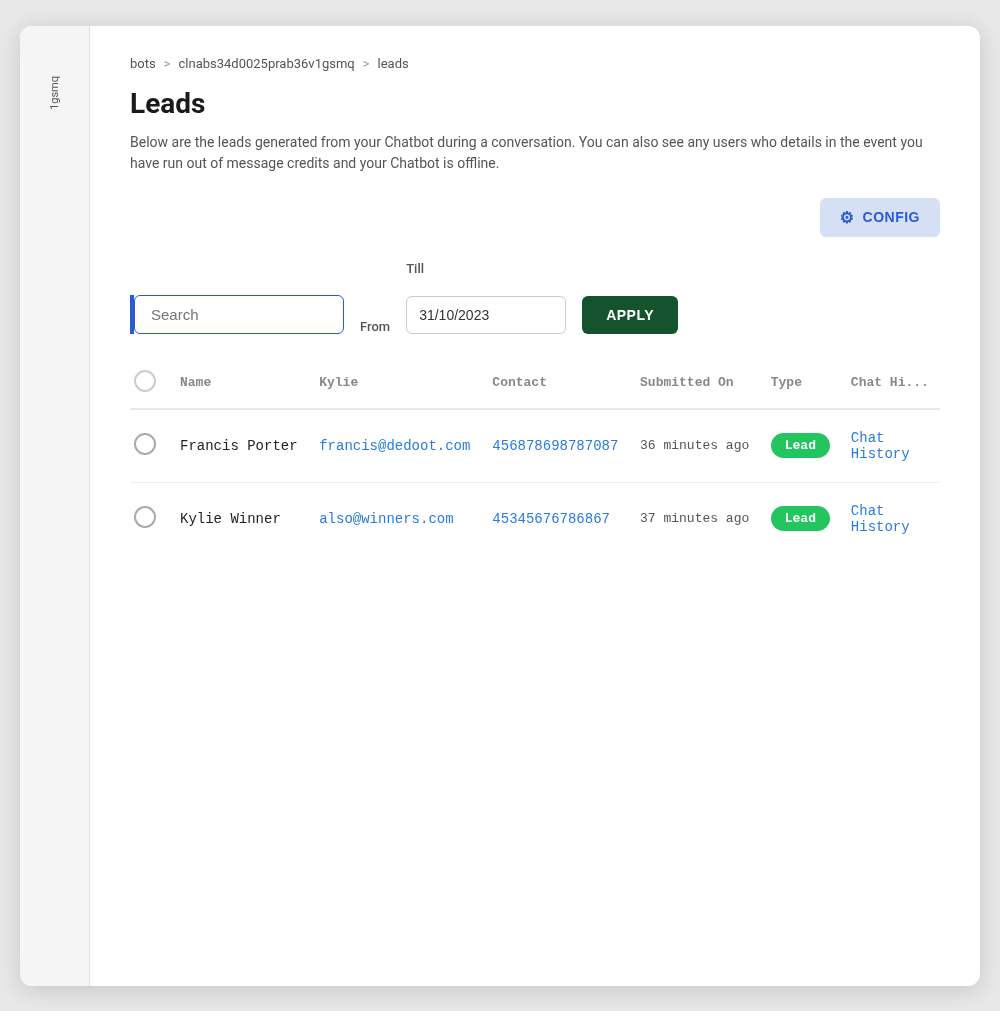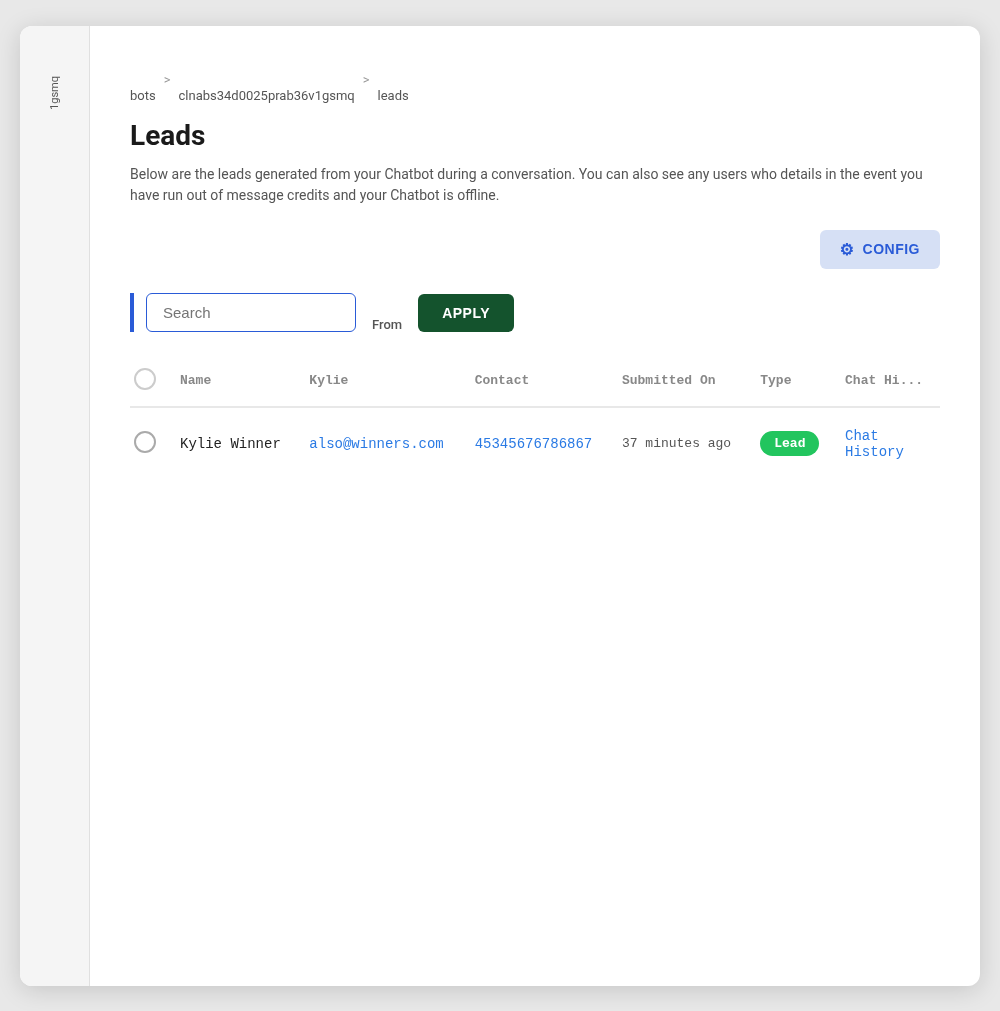--- a/index.html
+++ b/index.html
@@ -50,21 +50,20 @@
       gap: 8px;
       font-size: 13px;
       color: #666;
       margin-bottom: 16px;
     }
     .breadcrumb-separator {
       color: #999;
     }
     .breadcrumb-link {
       color: #555;
-      margin-top: 32px;
     }
     .page-title {
       font-size: 28px;
       font-weight: 700;
       color: #1a1a1a;
       margin-bottom: 12px;
     }
     .page-description {
       font-size: 14px;
       color: #555;
@@ -95,21 +94,21 @@
       font-size: 16px;
     }
     .filter-row {
       display: flex;
       align-items: flex-end;
       gap: 16px;
       margin-bottom: 24px;
     }
     .search-wrapper {
       border-left: 4px solid #2a5bd7;
-      padding-left: 12px;
+      padding-left: 0;
     }
     .search-input {
       border: 1.5px solid #2a5bd7;
       border-radius: 6px;
       padding: 10px 16px;
       font-size: 15px;
       color: #999;
       width: 210px;
       outline: none;
     }
@@ -262,20 +261,24 @@
 
     <div class="filter-row">
       <div class="search-wrapper">
         <input class="search-input" type="text" placeholder="Search" style="">
       </div>
 
       <div class="date-group">
         <label class="date-label">From</label>
       </div>
 
+      <div class="date-group">
+        <label class="date-label">Till</label>
+        <input class="date-input" type="text" value="31/10/2023" style="">
+      </div>
 
       <button class="apply-btn">APPLY</button>
     </div>
 
     <div class="table-container">
       <table>
         <thead>
           <tr>
             <th>
               <span class="header-checkbox"></span>
@@ -283,20 +286,39 @@
             <th>Name</th>
             <th>Kylie</th>
             <th>Contact</th>
             <th>Submitted On</th>
             <th>Type</th>
             <th>Chat Hi...</th>
           </tr>
         </thead>
         <tbody id="table-body">
 
+        <tr>
+      <td>
+        <span class="checkbox-circle"></span>
+      </td>
+      <td class="col-name">Francis Porter</td>
+      <td class="col-email">
+        <a href="#">francis@dedoot.com</a>
+      </td>
+      <td class="col-contact">
+        <a href="#">456878698787087</a>
+      </td>
+      <td class="col-submitted">36 minutes ago</td>
+      <td>
+        <span class="badge-lead">Lead</span>
+      </td>
+      <td>
+        <a href="#" class="chat-history-link">Chat<br>History</a>
+      </td>
+    </tr>
             <tr>
       <td>
         <span class="checkbox-circle"></span>
       </td>
       <td class="col-name">Kylie Winner</td>
       <td class="col-email">
         <a href="#">also@winners.com</a>
       </td>
       <td class="col-contact">
         <a href="#">45345676786867</a>

